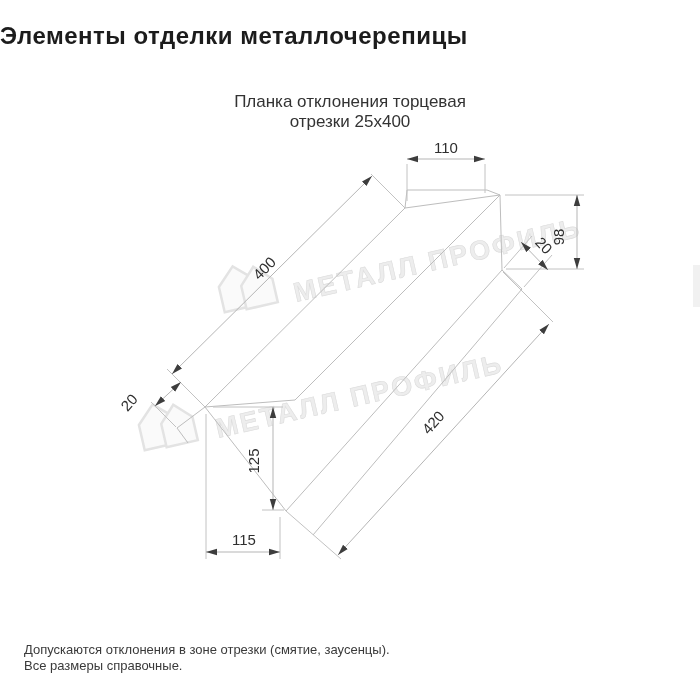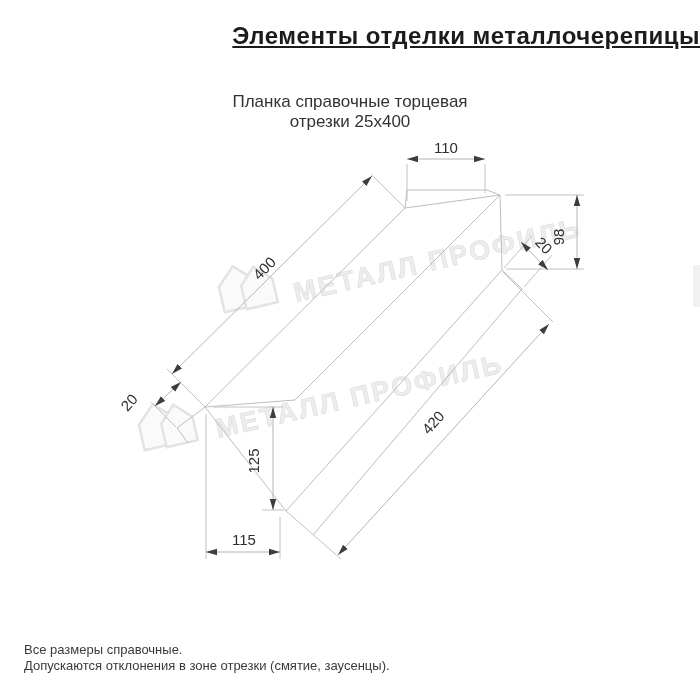--- a/index.html
+++ b/index.html
@@ -1,22 +1,22 @@
 <!DOCTYPE html>
 <html><head>
 <meta charset="utf-8">
 <style>
   html,body{margin:0;padding:0;}
   body{
     width:700px;height:700px;position:relative;background:#ffffff;
     font-family:"Liberation Sans","DejaVu Sans",sans-serif;overflow:hidden;
   }
   .page-title{
-    position:absolute;top:22px;left:0;width:700px;text-align:right;
-    font-size:24px;font-weight:bold;color:#1c1c1c;letter-spacing:0.5px;text-decoration:underline;
+    position:absolute;top:22px;left:0;width:700px;text-align:left;
+    font-size:24px;font-weight:bold;color:#1c1c1c;letter-spacing:0.5px;
   }
   .subtitle{
     position:absolute;top:92px;left:0;width:700px;text-align:center;
     font-size:17px;color:#333;line-height:20px;
   }
   .footer{
     position:absolute;left:24px;bottom:26px;
     font-size:13px;color:#3a3a3a;line-height:16px;
   }
   svg.drawing{position:absolute;left:0;top:0;}
@@ -33,21 +33,21 @@
   .edge-artifact{
     position:absolute;right:0;top:265px;width:7px;height:42px;background:#f1f1f1;
   }
 </style>
 </head>
 <body>
 
 <div class="page-title">Элементы отделки металлочерепицы</div>
 
 <div class="subtitle">
-  <div>Планка справочные торцевая</div>
+  <div>Планка отклонения торцевая</div>
   <div>отрезки 25x400</div>
 </div>
 
 <svg class="drawing" width="700" height="700" viewBox="0 0 700 700">
   <defs>
     <marker id="arrow" markerWidth="12" markerHeight="8" refX="11" refY="4" orient="auto-start-reverse" markerUnits="userSpaceOnUse">
       <path d="M11,4 L0,0.8 L0,7.2 Z" fill="#3d3d3d"></path>
     </marker>
   </defs>
 
@@ -124,15 +124,15 @@
     <text class="dim-text" x="437" y="426" text-anchor="middle" transform="rotate(-48 437 426)">420</text>
     <text class="dim-text" x="133" y="406" text-anchor="middle" transform="rotate(-48 133 406)">20</text>
     <text class="dim-text" x="259" y="461" text-anchor="middle" transform="rotate(-90 259 461)">125</text>
     <text class="dim-text" x="244" y="545" text-anchor="middle">115</text>
   </g>
 </svg>
 
 <div class="edge-artifact"></div>
 
 <div class="footer">
+  <div>Допускаются отклонения в зоне отрезки (смятие, заусенцы).</div>
   <div>Все размеры справочные.</div>
-  <div>Допускаются отклонения в зоне отрезки (смятие, заусенцы).</div>
 </div>
 
 </body></html>

